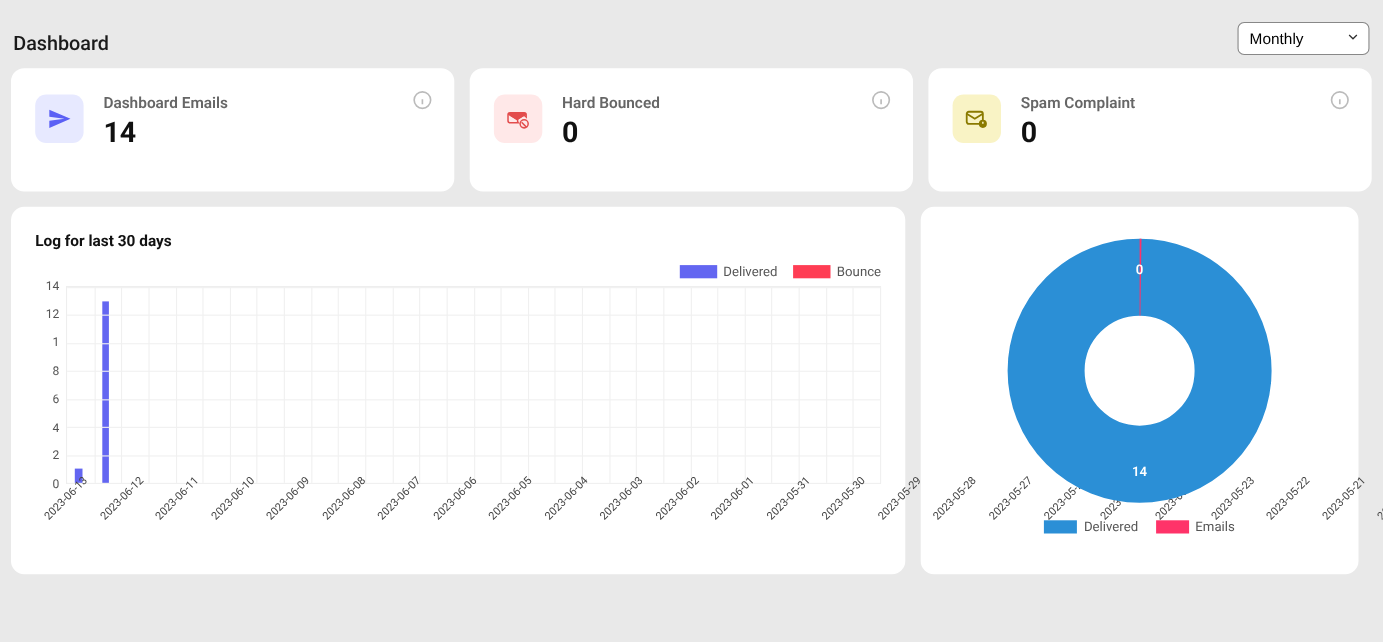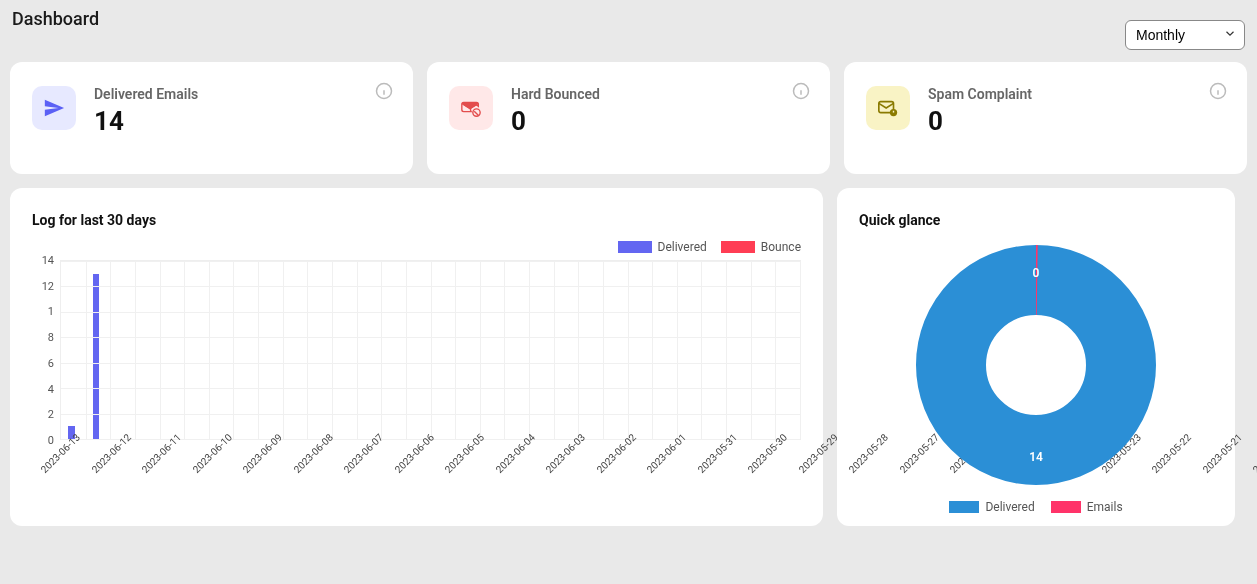--- a/index.html
+++ b/index.html
@@ -1,18 +1,18 @@
 <!DOCTYPE html>
 <html><head>
 <meta charset="utf-8">
 <style>
 * { box-sizing: border-box; margin: 0; padding: 0; }
 body { font-family: -apple-system, BlinkMacSystemFont, "Segoe UI", Roboto, sans-serif; background: #e9e9e9; width: 1257px; height: 584px; overflow: hidden; }
 .page { padding: 8px 10px; }
-.header { display: flex; justify-content: space-between; align-items: flex-start; margin-bottom: 12px; padding: 0 2px; }
+.header { display: flex; justify-content: space-between; align-items: flex-end; margin-bottom: 12px; padding: 0 2px; }
 .page-title { font-size: 18px; font-weight: 500; color: #1a1a1a; }
 .period-select { background: #fff; border: 1px solid #888; border-radius: 6px; padding: 6px 28px 6px 10px; font-size: 14px; appearance: none; position: relative; min-width: 120px; }
 .select-wrap { position: relative; display: inline-block; margin-top: 12px; }
 .select-wrap .chev { position: absolute; right: 8px; top: 50%; transform: translateY(-50%); pointer-events: none; color: #333; }
 .cards { display: flex; gap: 14px; margin-bottom: 14px; }
 .card { flex: 1; background: #fff; border-radius: 12px; padding: 24px 22px 38px 22px; position: relative; display: flex; align-items: flex-start; gap: 18px; }
 .card-icon { width: 44px; height: 44px; border-radius: 10px; display: flex; align-items: center; justify-content: center; flex-shrink: 0; }
 .card-icon.blue { background: #e7e9ff; color: #5b60f5; }
 .card-icon.red { background: #ffe8e8; color: #e34d4d; }
 .card-icon.yellow { background: #f9f3c5; color: #8a7a00; }
@@ -69,21 +69,21 @@
   </div>
 
   <div class="cards" id="cards">
       <div class="card">
     <div class="card-icon blue">
           <svg width="22" height="22" viewBox="0 0 24 24" fill="currentColor">
             <path d="M2 21l21-9L2 3v7l15 2-15 2v7z"></path>
           </svg>
         </div>
     <div>
-      <div class="card-label">Delivered Emails</div>
+      <div class="card-label">Dashboard Emails</div>
       <div class="card-value">14</div>
     </div>
     <div class="info-icon">
       <svg width="18" height="18" viewBox="0 0 24 24" fill="none" stroke="currentColor" stroke-width="2">
             <circle cx="12" cy="12" r="10"></circle>
             <line x1="12" y1="7" x2="12" y2="7"></line>
             <line x1="12" y1="11" x2="12" y2="17"></line>
           </svg>
     </div>
       </div>
@@ -253,21 +253,20 @@
             <div class="x-label">2023-05-24</div>
             <div class="x-label">2023-05-23</div>
             <div class="x-label">2023-05-22</div>
             <div class="x-label">2023-05-21</div>
             <div class="x-label">2023-05-20</div>
           </div>
       </div>
     </div>
 
     <div class="panel panel-right">
-      <div class="panel-title">Quick glance</div>
       <div class="donut-wrap">
         <div class="donut">
           <svg viewBox="0 0 100 100">
             <circle cx="50" cy="50" r="34" fill="none" stroke="#2b8fd6" stroke-width="28"></circle>
             <circle cx="50" cy="50" r="34" fill="none" stroke="#ff3369" stroke-width="28" stroke-dasharray="0.5 213" transform="rotate(-90 50 50)"></circle>
           </svg>
           <div class="donut-label top">0</div>
           <div class="donut-label bottom">14</div>
         </div>
         <div class="donut-legend">

